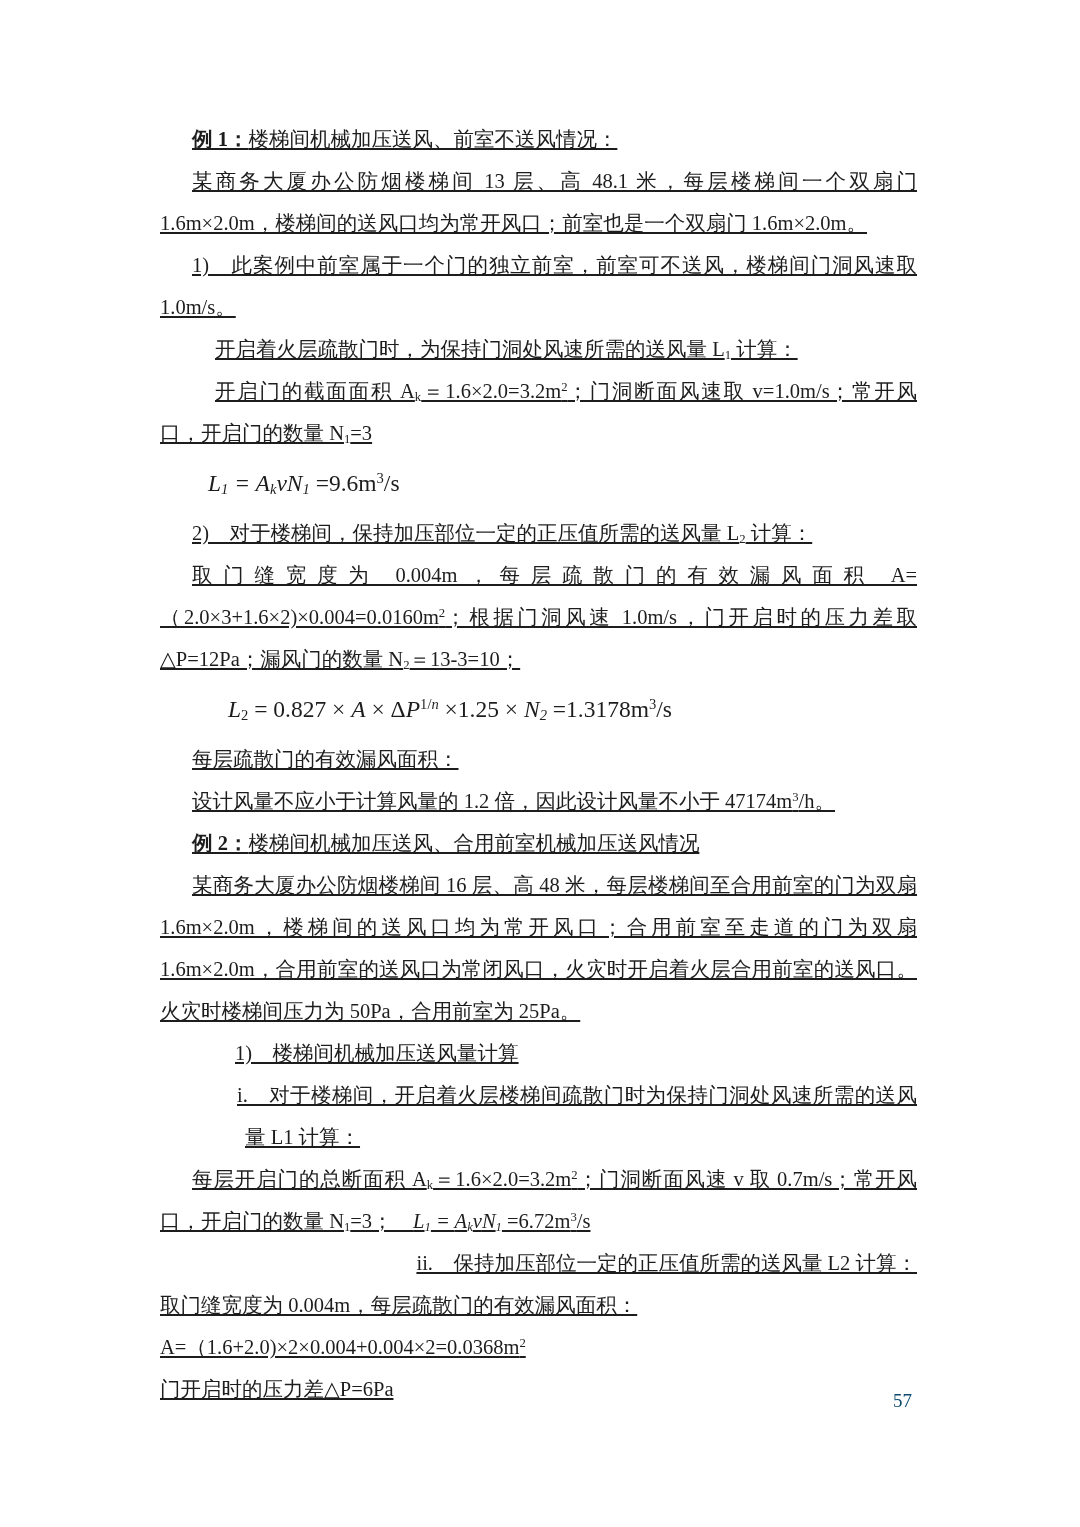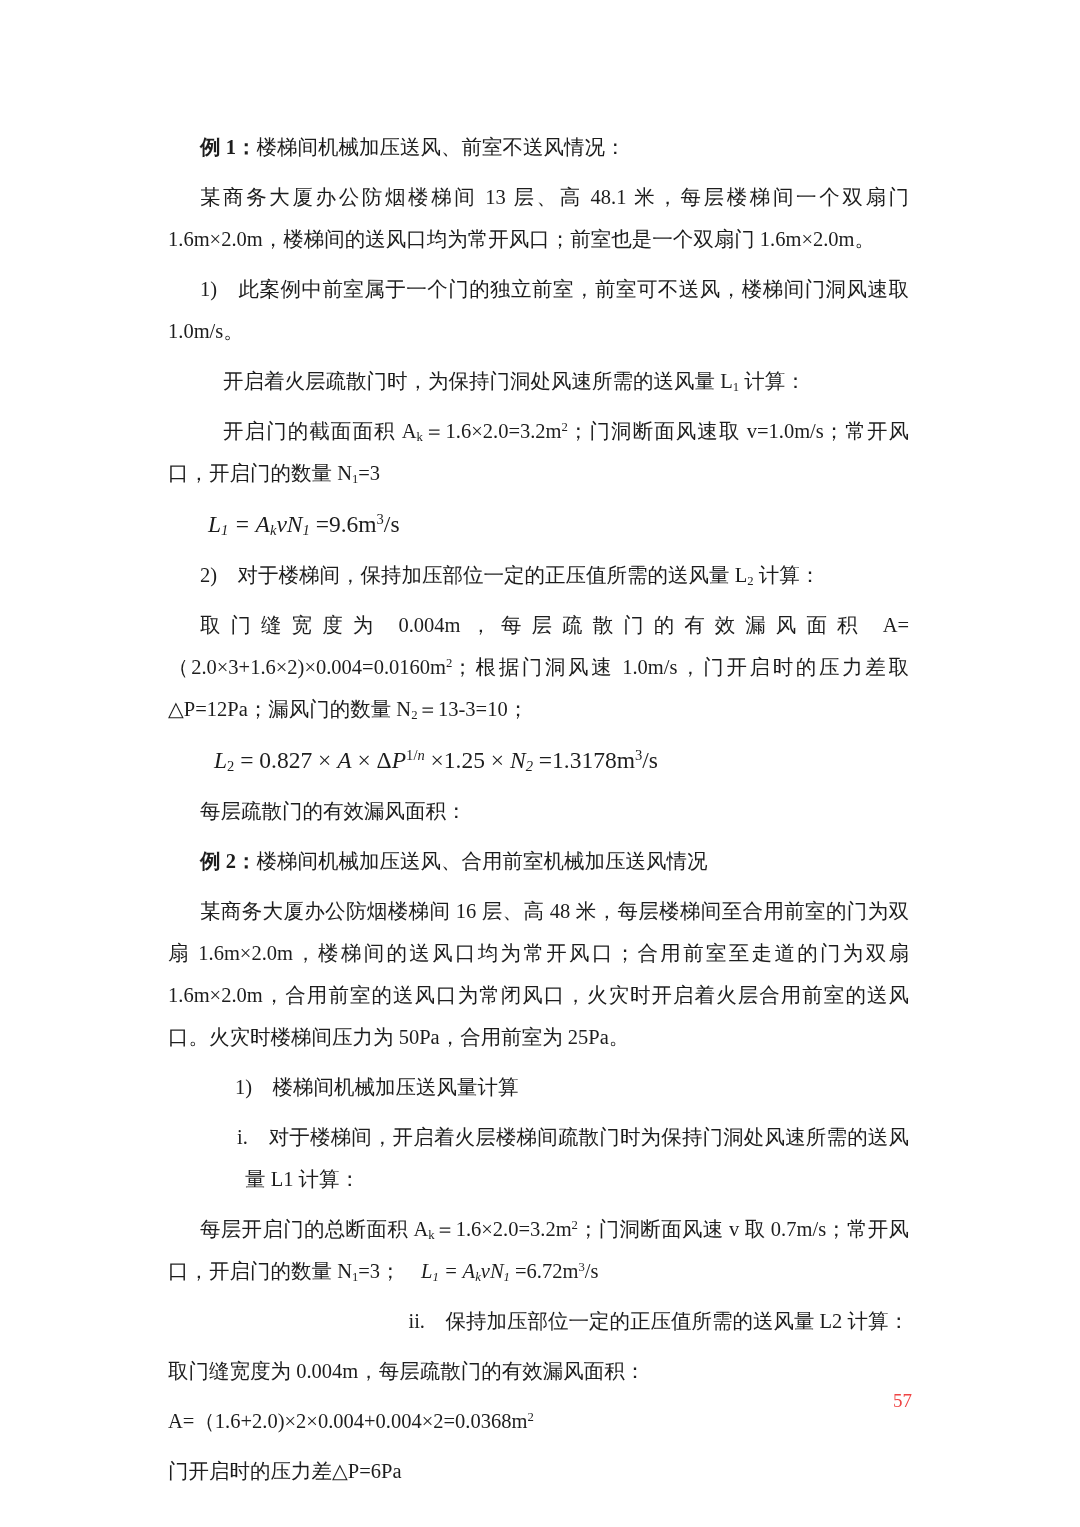--- a/index.html
+++ b/index.html
@@ -13,52 +13,53 @@
     color:#1d1d1d;
     box-sizing:border-box;
   }
   .content{
     position:absolute;
     left:160px;
     top:118px;
     width:757px;
   }
   .para{
-    margin:8px;
+    margin:0;
     font-size:20.5px;
     line-height:42px;
     text-align:justify;
     text-justify:inter-ideograph;
     word-break:break-word;
+    text-decoration:underline;
   }
   .ind-std{text-indent:32px;}
   .ind-deep{text-indent:55px;}
   .ind-none{text-indent:0;}
   .blk-heading1{margin-left:75px;text-indent:0;text-align:left;}
   .blk-roman-i{margin-left:85px;text-indent:-8px;text-align:justify;}
   .blk-roman-ii{margin-left:80px;text-indent:0;text-align:right;}
   .formula{
     margin:7px 0;
     font-size:23.5px;
     line-height:44px;
     text-align:left;
   }
   .formula-1{margin-left:48px;}
-  .formula-2{margin-left:54px;}
+  .formula-2{margin-left:68px;}
   .it{font-style:italic;}
   .bd{font-weight:bold;}
   sub,sup{font-size:0.62em;line-height:0;}
   sub{vertical-align:-0.22em;}
   sup{vertical-align:0.58em;}
   .page-number{
     position:absolute;
     left:893px;
     top:1390px;
     font-size:19px;
-    color:#ef4444;
+    color:#0c4a6e;
   }
 </style>
 </head>
 <body>
 
 <div class="page">
   <div class="content">
 
     <p class="para ind-std"><span class="bd">例 1：</span><span>楼梯间机械加压送风、前室不送风情况：</span></p>
 
@@ -74,20 +75,21 @@
 
     <p class="para ind-std"><span>2)　对于楼梯间，保持加压部位一定的正压值所需的送风量 L</span><sub>2</sub><span> 计算：</span></p>
 
     <p class="para ind-std"><span>取门缝宽度为 0.004m，每层疏散门的有效漏风面积 A=（2.0×3+1.6×2)×0.004=0.0160m</span><sup>2</sup><span>；根据门洞风速 1.0m/s，门开启时的压力差取△P=12Pa；漏风门的数量 N</span><sub>2</sub><span>＝13-3=10；</span></p>
 
     <div class="formula formula-2"><span class="it">L</span><sub>2</sub><span> = 0.827 × </span><span class="it">A</span><span> × Δ</span><span class="it">P</span><sup>1/</sup><sup class="it">n</sup><span> ×1.25 × </span><span class="it">N</span><sub class="it">2</sub><span> =1.3178m</span><sup>3</sup><span>/s</span></div>
 
     <p class="para ind-std"><span>每层疏散门的有效漏风面积：</span></p>
 
 
+    <p class="para ind-std"><span>设计风量不应小于计算风量的 1.2 倍，因此设计风量不小于 47174m</span><sup>3</sup><span>/h。</span></p>
 
     <p class="para ind-std"><span class="bd">例 2：</span><span>楼梯间机械加压送风、合用前室机械加压送风情况</span></p>
 
     <p class="para ind-std"><span>某商务大厦办公防烟楼梯间 16 层、高 48 米，每层楼梯间至合用前室的门为双扇 1.6m×2.0m，楼梯间的送风口均为常开风口；合用前室至走道的门为双扇 1.6m×2.0m，合用前室的送风口为常闭风口，火灾时开启着火层合用前室的送风口。火灾时楼梯间压力为 50Pa，合用前室为 25Pa。</span></p>
 
     <p class="para blk-heading1"><span>1)　楼梯间机械加压送风量计算</span></p>
 
     <p class="para blk-roman-i"><span>i.　对于楼梯间，开启着火层楼梯间疏散门时为保持门洞处风速所需的送风量 L1 计算：</span></p>
 
     <p class="para ind-std"><span>每层开启门的总断面积 A</span><sub>k</sub><span>＝1.6×2.0=3.2m</span><sup>2</sup><span>；门洞断面风速 v 取 0.7m/s；常开风口，开启门的数量 N</span><sub>1</sub><span>=3；　</span><span class="it">L</span><sub class="it">1</sub><span class="it"> = </span><span class="it">A</span><sub class="it">k</sub><span class="it">v</span><span class="it">N</span><sub class="it">1</sub><span> =6.72m</span><sup>3</sup><span>/s</span></p>

